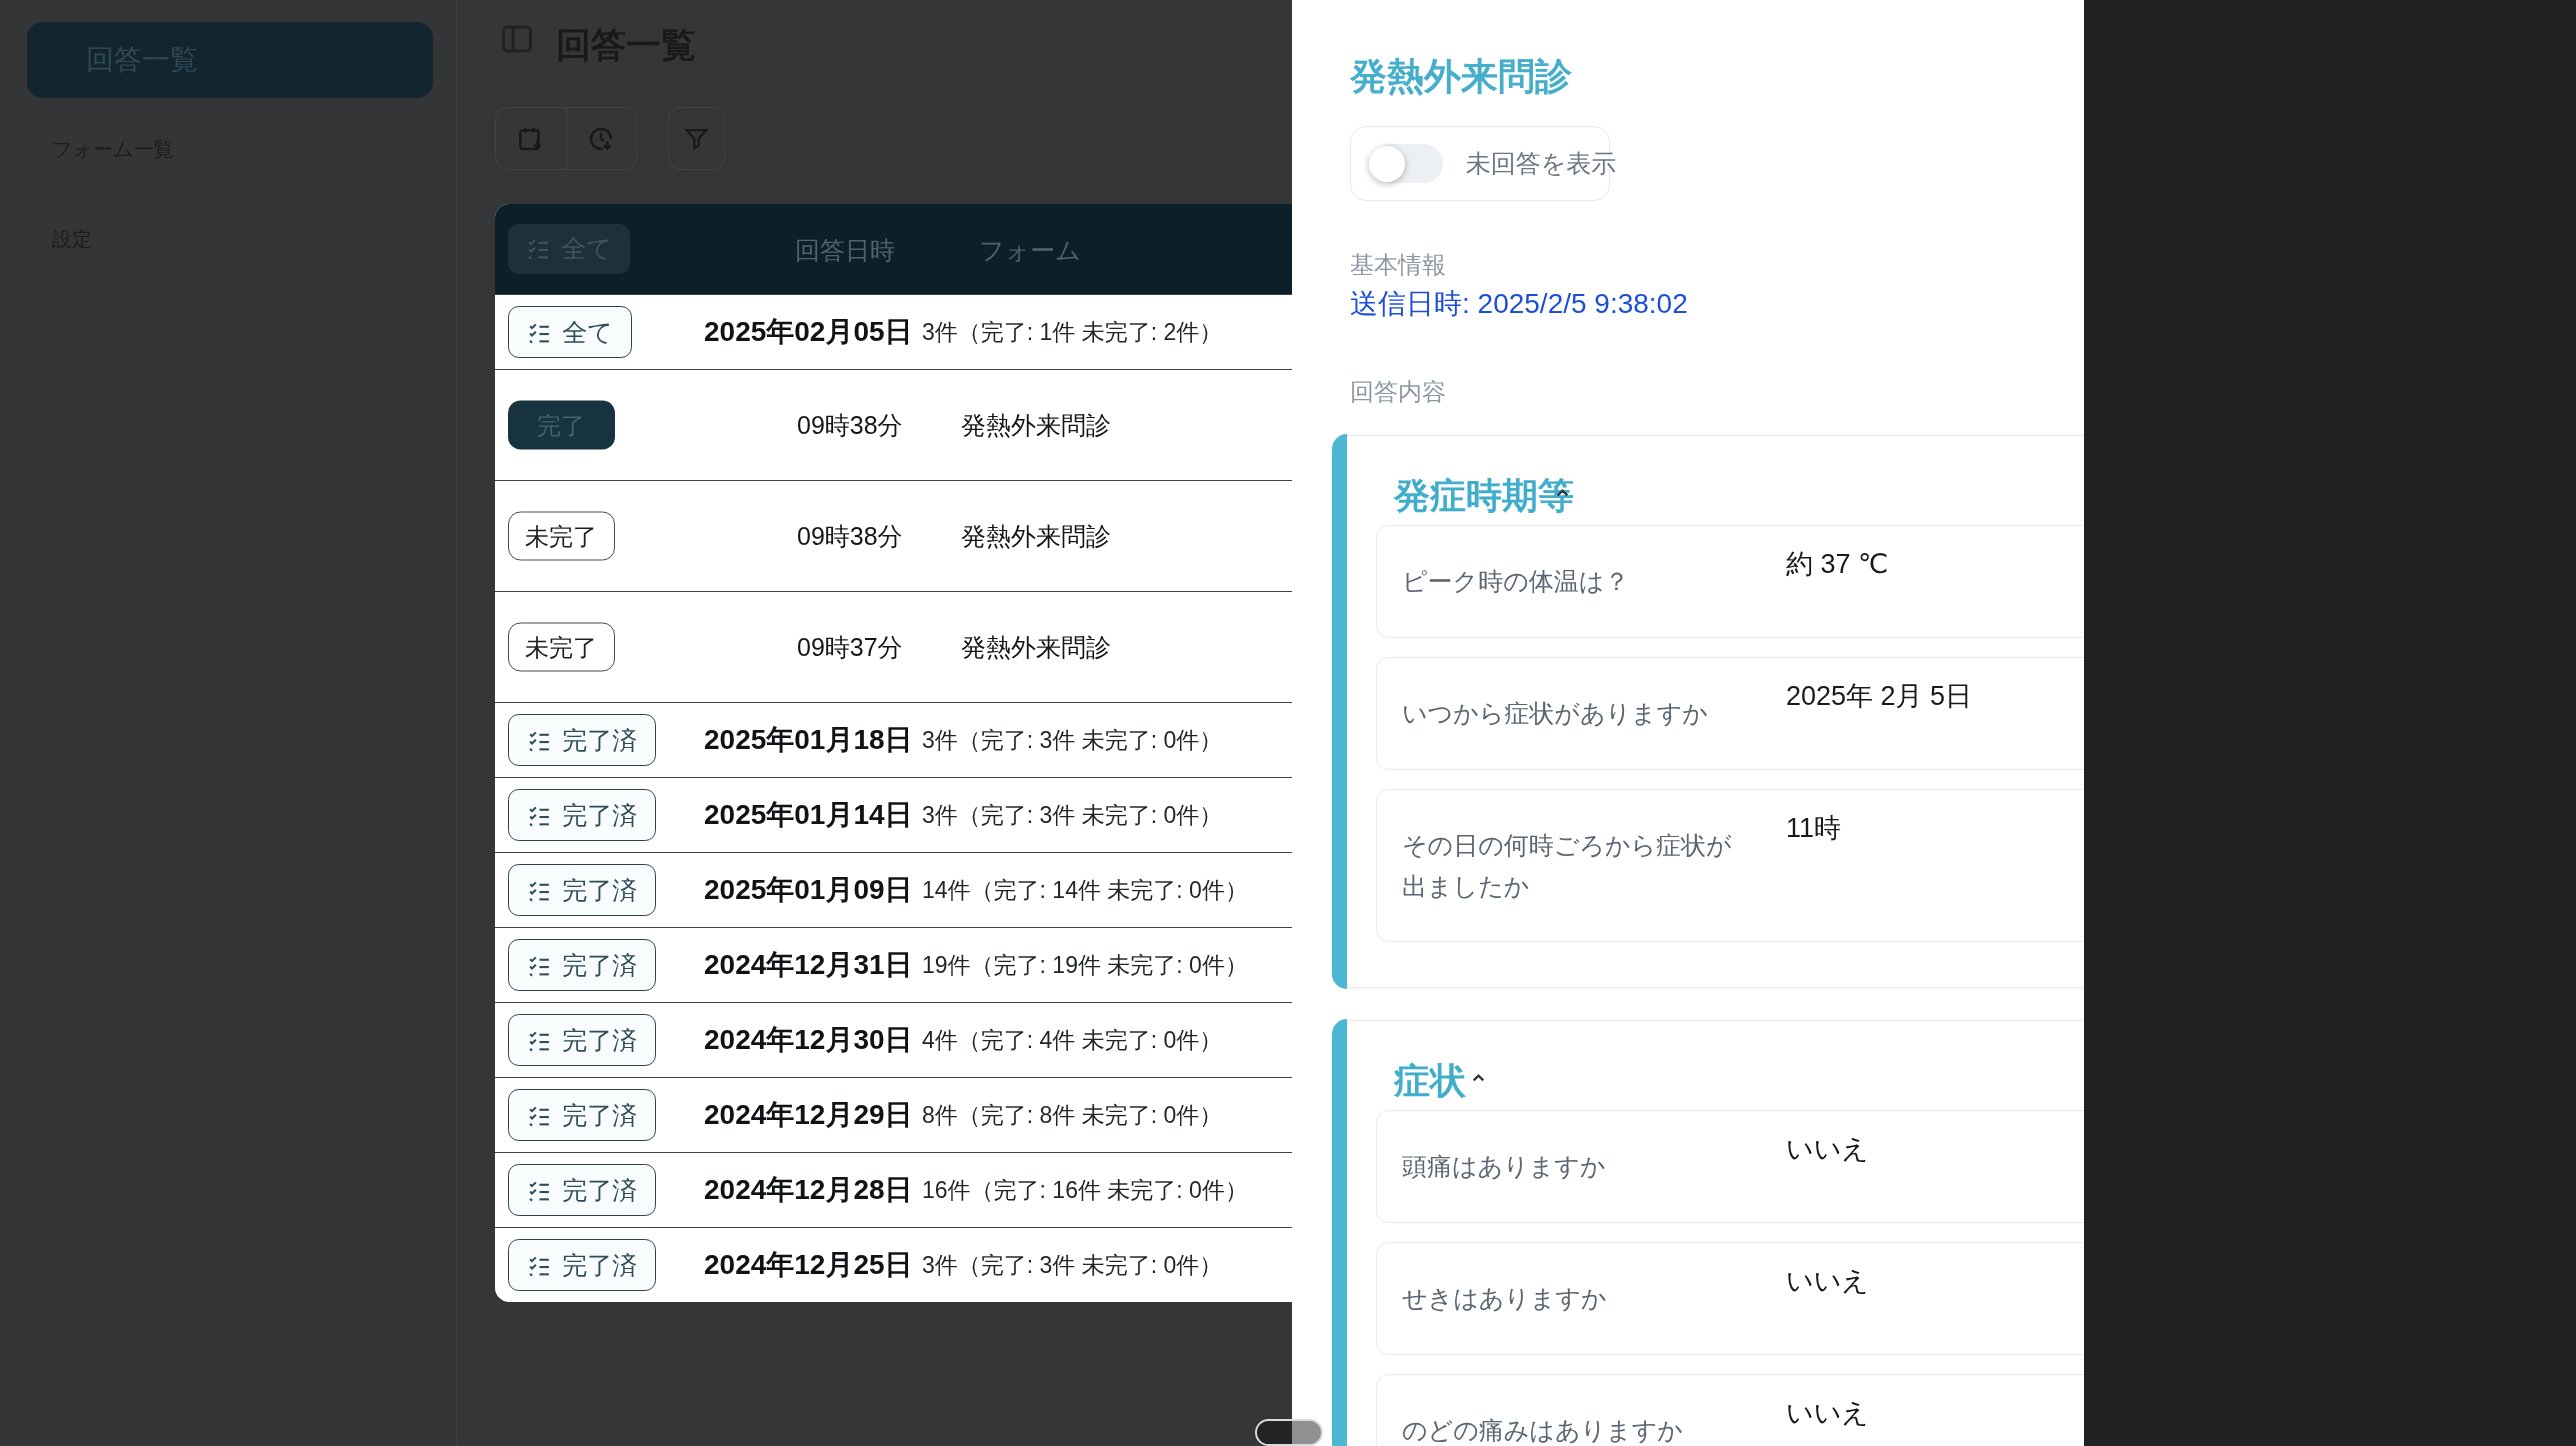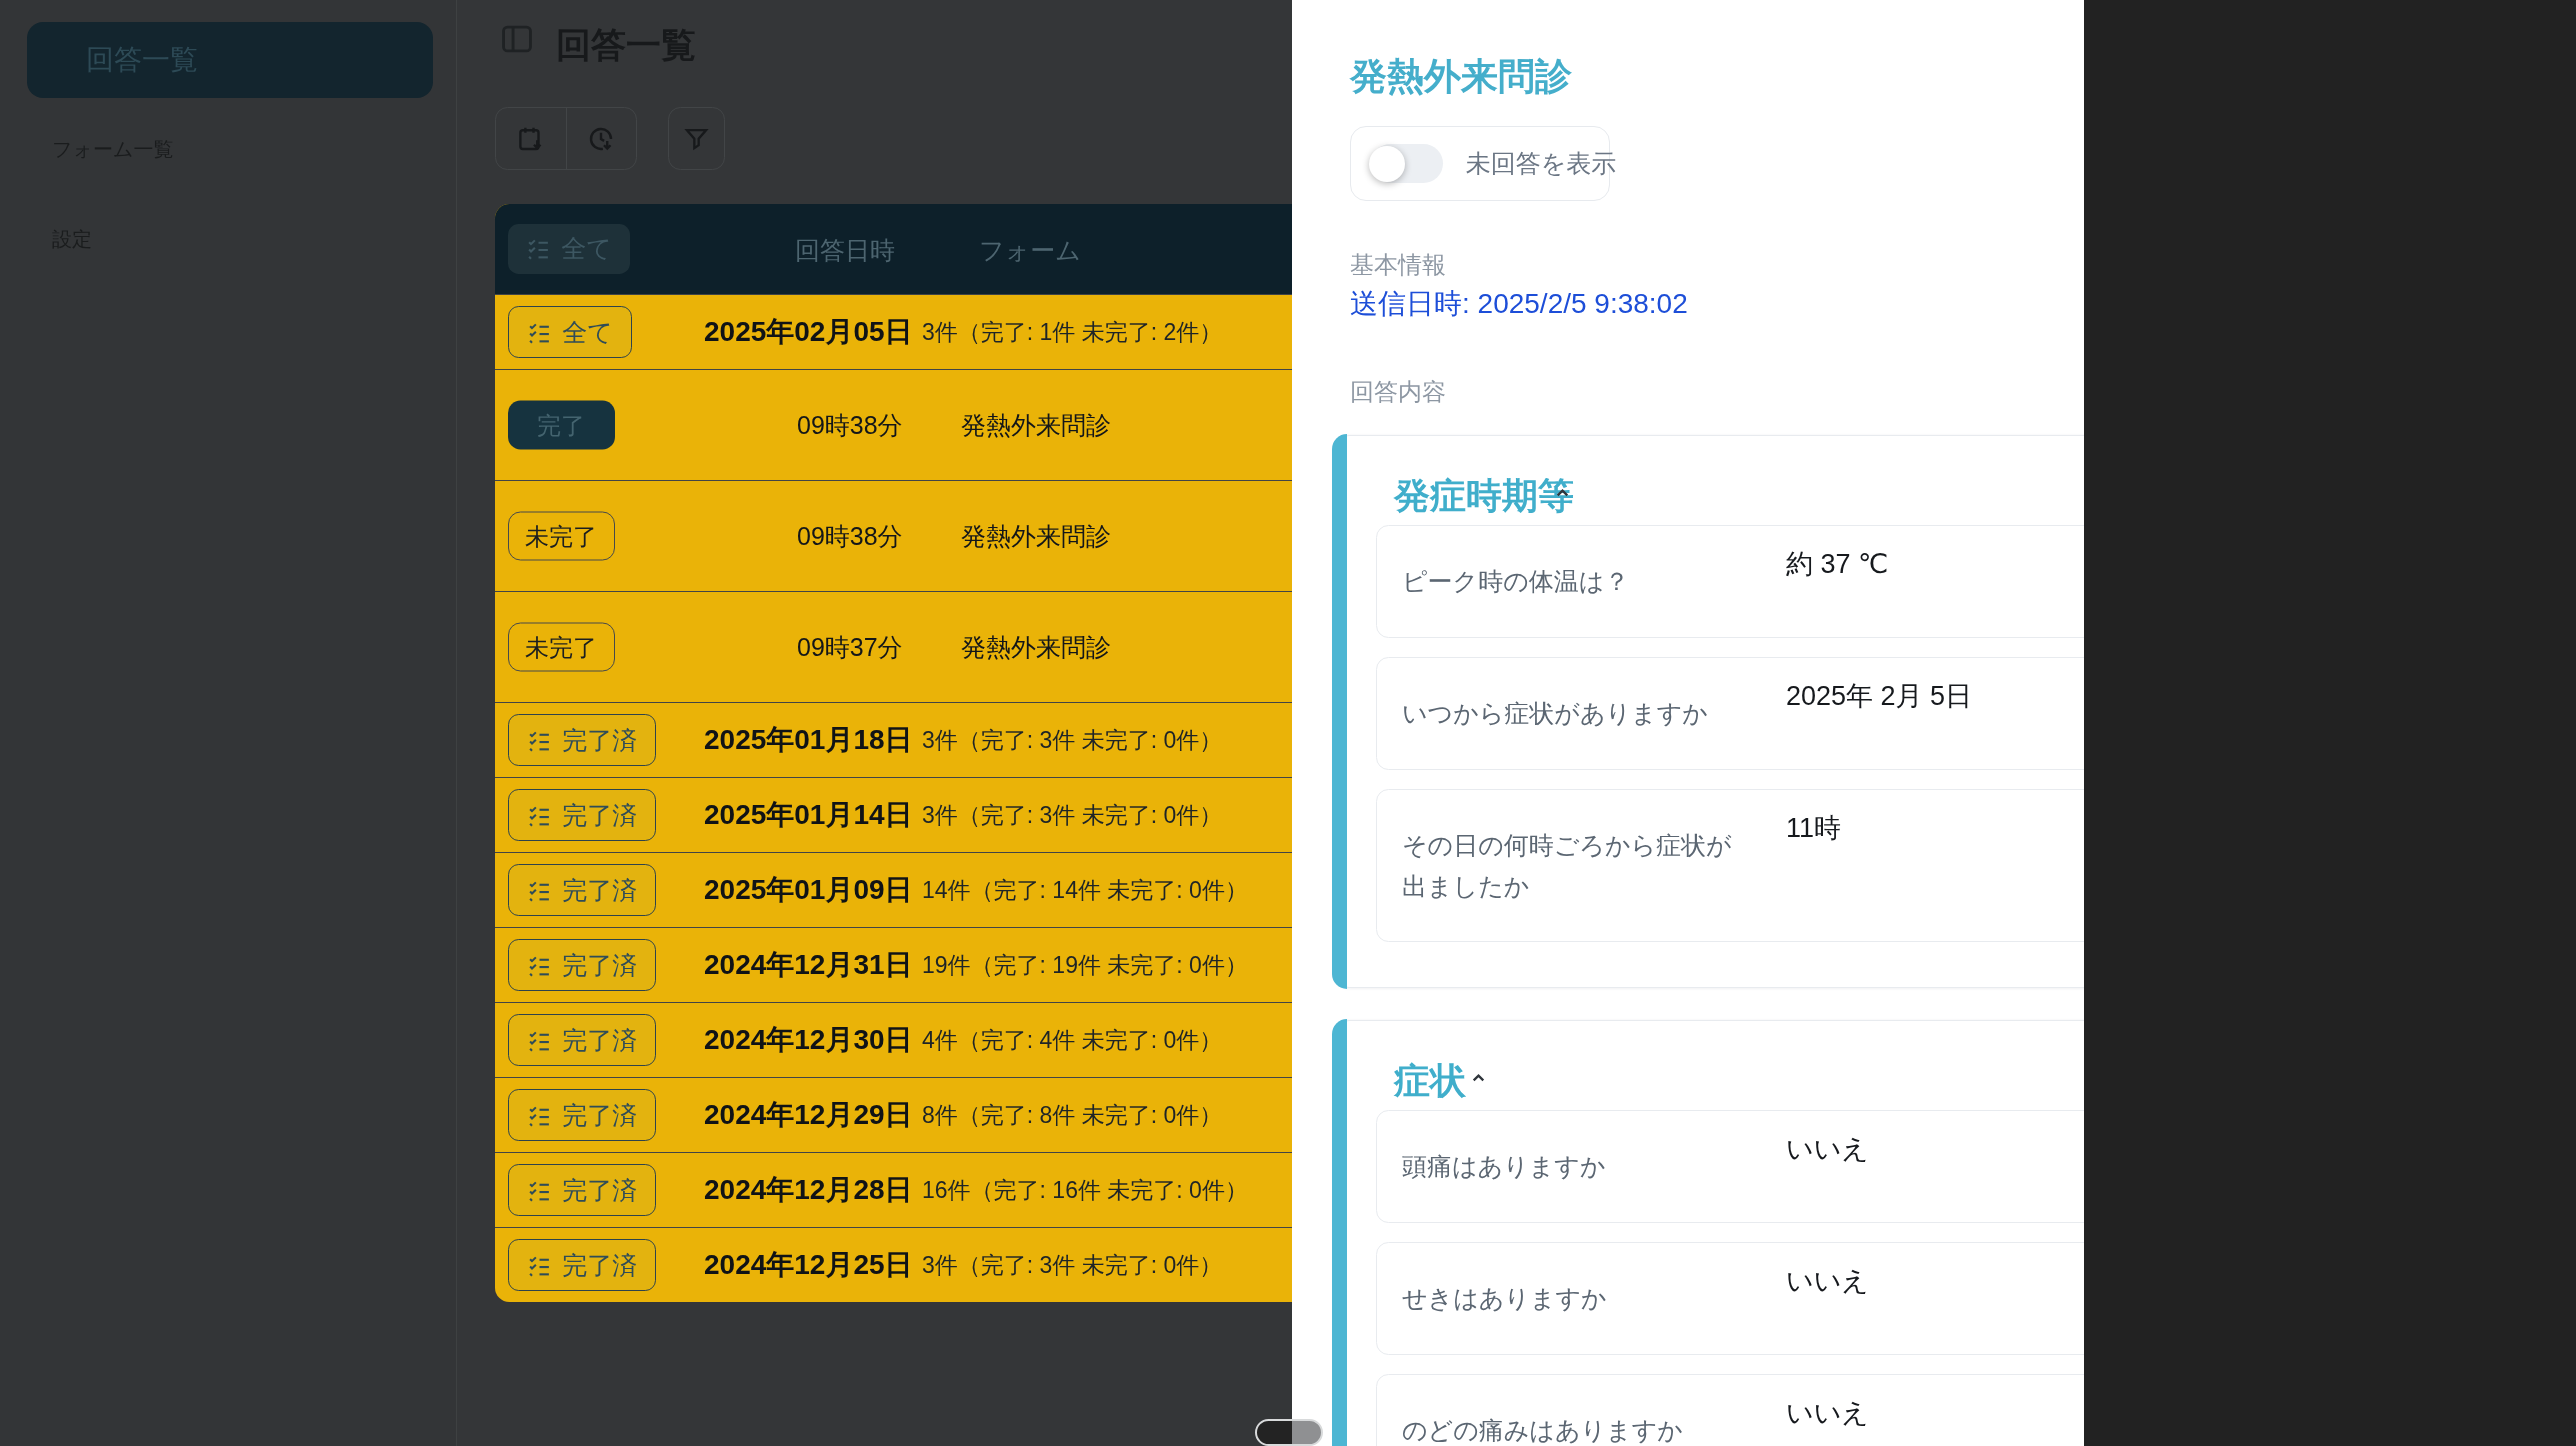--- a/index.html
+++ b/index.html
@@ -14,21 +14,21 @@
   .side-pill span{margin-left:59px;font-size:28px;color:#2d4a56;}
   .side-item{position:absolute;left:52px;font-size:20px;color:#1a1c1d;}
   
   #list-panel{position:absolute;left:458px;top:0;width:834px;height:1446px;background:#343638;overflow:hidden;}
   .lp-toggle{position:absolute;left:40px;top:19.7px;width:39px;height:39px;color:#1f2224;}
   .lp-title{position:absolute;left:98px;top:21.5px;font-size:35px;font-weight:bold;color:#17191b;}
   .tool-group{position:absolute;left:37px;top:107px;width:140px;height:61px;border:1.8px solid #424547;border-radius:12.5px;display:flex;}
   .tool-cell{width:70px;height:100%;display:flex;align-items:center;justify-content:center;color:#17191b;}
   .tool-cell + .tool-cell{border-left:1.8px solid #424547;}
   .tool-single{position:absolute;left:210px;top:107px;width:55px;height:61px;border:1.8px solid #424547;border-radius:12.5px;display:flex;align-items:center;justify-content:center;color:#17191b;}
-  #table{position:absolute;left:37px;top:204px;width:798px;background:#eab308;border-radius:14.3px 0 0 14.3px;overflow:hidden;}
+  #table{position:absolute;left:37px;top:204px;width:798px;background:#ffffff;border-radius:14.3px 0 0 14.3px;overflow:hidden;}
   .t-head{position:relative;height:90px;background:#0d202a;}
   .t-head .chip-all{position:absolute;left:12.5px;top:19.7px;}
   .col-label{position:absolute;top:30px;font-size:25px;color:#4d6570;}
   .col-0{left:300px;} .col-1{left:484px;}
   .chip{display:inline-flex;align-items:center;gap:10.7px;height:50px;padding:0 18px;border-radius:10.7px;font-size:25px;}
   .chip-all{background:#1e3139;color:#3d5762;}
   .chip-line{background:rgba(88,184,211,0.04);border:1.8px solid #2e434c;color:#2f4c58;}
   .row{position:relative;border-top:0.9px solid #414446;}
   .row.group{height:74px;}
   .row.item{height:110px;}

